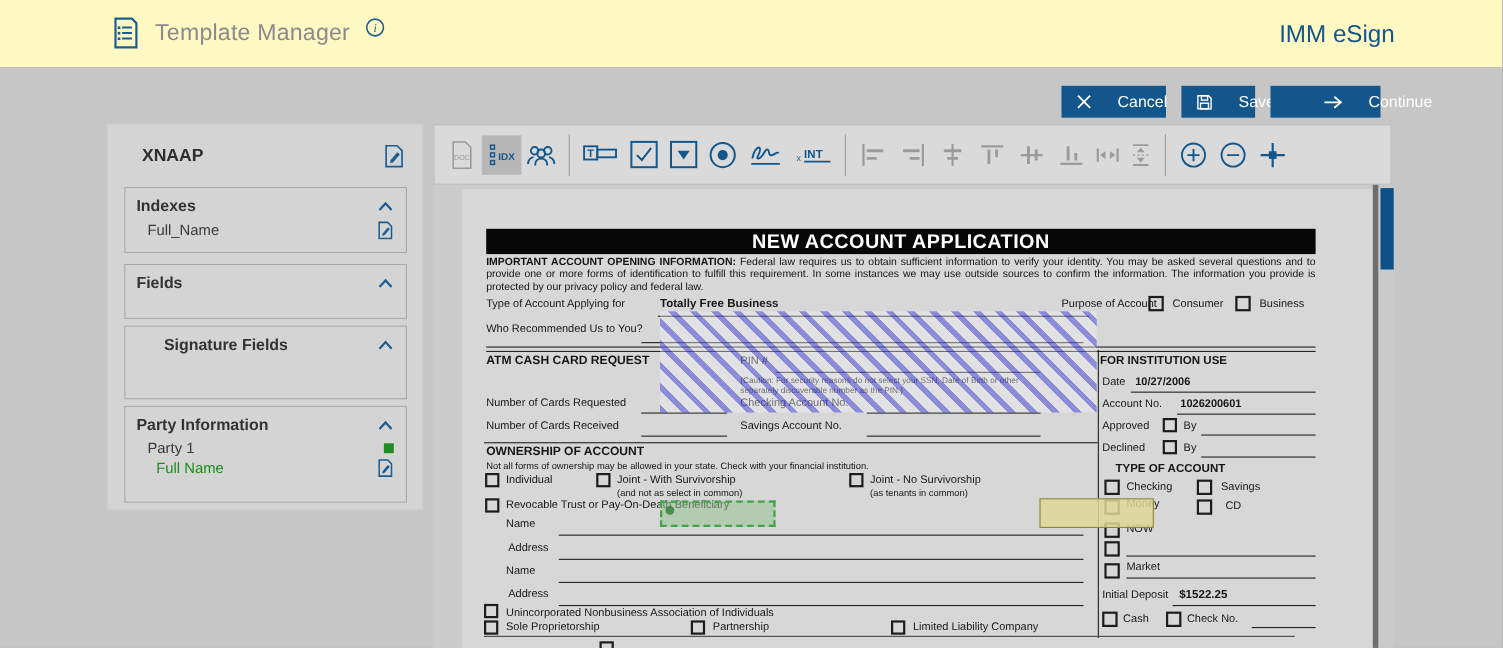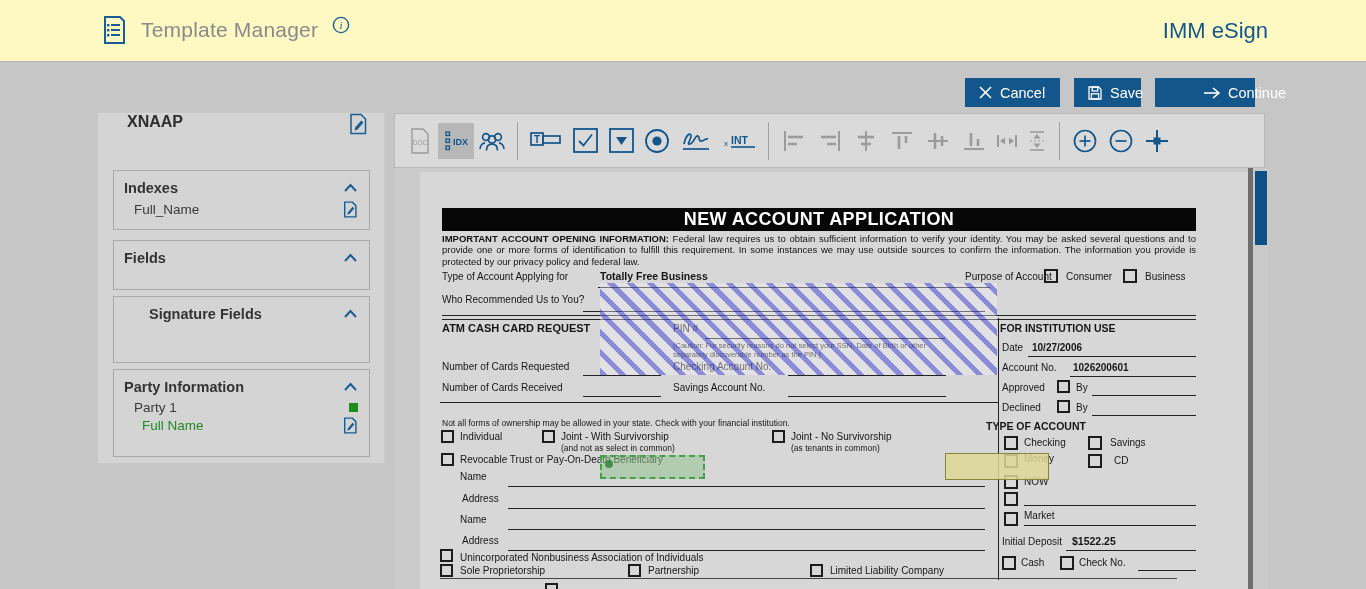--- a/index.html
+++ b/index.html
@@ -6,24 +6,24 @@
   .app{position:relative;width:1366px;height:589px;background:#c6c6c6;overflow:hidden;
        font-family:"Liberation Sans",sans-serif;-webkit-font-smoothing:antialiased;}
   svg{display:block}
   
   .hdr{position:absolute;left:0;top:0;width:1366px;height:62px;background:#fef9c3;border-bottom:1px solid #b5b5b5;box-sizing:border-box;}
   .hdr-left{position:absolute;left:100px;top:15px;display:flex;align-items:center;gap:14px;}
   .hdr-title{font-size:21px;color:#8a8a8a;letter-spacing:.2px;}
   .brand{position:absolute;right:98px;top:18px;font-size:22px;color:var(--accent,#12568c);}
   
   .btn{position:absolute;top:78px;height:29px;background:var(--accent,#12568c);color:#fff;
-       display:flex;align-items:center;gap:7px;padding:0 13px;font-size:14.5px;cursor:pointer;box-sizing:border-box;}
+       display:flex;align-items:center;gap:23px;padding:0 13px;font-size:14.5px;cursor:pointer;box-sizing:border-box;}
   
   .sidebar{position:absolute;left:97px;top:112px;width:288px;height:352px;background:#d4d4d4;border:1px solid #c9c9c9;box-sizing:border-box;}
-  .sb-title{height:57px;display:flex;align-items:flex-start;justify-content:space-between;padding:0 16px 0 29px;}
+  .sb-title{height:57px;display:flex;align-items:center;justify-content:space-between;padding:0 16px 0 19px;margin-left:12px;}
   .sb-title span{font-size:16px;font-weight:bold;color:#2e2e2e;}
   .sec{margin:0 14px 0 15px;border:1px solid #a9a9a9;box-sizing:border-box;background:#d4d4d4;}
   .sec-head{display:flex;align-items:center;justify-content:space-between;padding:9px 11px 0 10px;font-size:14.5px;font-weight:600;color:#333;}
   .sec-item{display:flex;align-items:center;justify-content:space-between;padding:5px 11px 0 20px;font-size:13.5px;color:#3a3a3a;}
   .sec-item.tight{padding-top:2px;}
   .green-text{color:var(--party-green,#1e8c1e);}
   .green-sq{width:9px;height:9px;background:var(--party-green,#1e8c1e);}
   
   .toolbar{position:absolute;left:394px;top:113px;width:871px;height:55px;background:#dadada;border:1px solid #b9b9b9;
            box-sizing:border-box;display:flex;align-items:center;padding:0 7px;}
@@ -362,20 +362,21 @@
       <div class="ab f10" style="left:22px;top:189px;">Number of Cards Requested</div>
       <div class="hl" style="left:163px;top:203px;width:78px;"></div>
       <div class="ab f10" style="left:253px;top:189px;">Checking Account No.</div>
       <div class="hl" style="left:368px;top:203px;width:158px;"></div>
       <div class="ab f10" style="left:22px;top:210px;">Number of Cards Received</div>
       <div class="hl" style="left:163px;top:224px;width:78px;"></div>
       <div class="ab f10" style="left:253px;top:210px;">Savings Account No.</div>
       <div class="hl" style="left:368px;top:224px;width:158px;"></div>
 
       <div class="hl" style="left:20px;top:230px;width:558px;"></div>
+      <div class="ab f11 b ctr" style="left:22px;top:233px;width:556px;">OWNERSHIP OF ACCOUNT</div>
       <div class="ab f85 ctr" style="left:22px;top:246px;width:556px;">Not all forms of ownership may be allowed in your state. Check with your financial institution.</div>
       <div class="cbx" style="left:21px;top:258px;"></div>
       <div class="ab f10" style="left:40px;top:259px;">Individual</div>
       <div class="cbx" style="left:122px;top:258px;"></div>
       <div class="ab f10" style="left:141px;top:259px;">Joint - With Survivorship</div>
       <div class="ab f85" style="left:141px;top:271px;">(and not as select in common)</div>
       <div class="cbx" style="left:352px;top:258px;"></div>
       <div class="ab f10" style="left:371px;top:259px;">Joint - No Survivorship</div>
       <div class="ab f85" style="left:371px;top:271px;">(as tenants in common)</div>
       <div class="cbx" style="left:21px;top:281px;"></div>
@@ -410,21 +411,21 @@
       <div class="hl" style="left:650px;top:204px;width:126px;"></div>
       <div class="ab f10" style="left:582px;top:210px;">Approved</div>
       <div class="cbx" style="left:637px;top:208px;"></div>
       <div class="ab f10" style="left:656px;top:210px;">By</div>
       <div class="hl" style="left:672px;top:223px;width:104px;"></div>
       <div class="ab f10" style="left:582px;top:230px;">Declined</div>
       <div class="cbx" style="left:637px;top:228px;"></div>
       <div class="ab f10" style="left:656px;top:230px;">By</div>
       <div class="hl" style="left:672px;top:243px;width:104px;"></div>
 
-      <div class="ab f105 b ctr" style="left:566px;top:248px;width:196px;">TYPE OF ACCOUNT</div>
+      <div class="ab f105 b ctr" style="left:580px;top:248px;width:196px;padding-left:14px;">TYPE OF ACCOUNT</div>
       <div class="cbx" style="left:584px;top:264px;width:14px;height:14px;"></div>
       <div class="ab f10" style="left:604px;top:265px;">Checking</div>
       <div class="cbx" style="left:668px;top:264px;width:14px;height:14px;"></div>
       <div class="ab f10" style="left:690px;top:265px;">Savings</div>
       <div class="cbx" style="left:584px;top:282px;width:14px;height:14px;"></div>
       <div class="ab f10" style="left:604px;top:281px;">Money</div>
       <div class="ab f10" style="left:604px;top:291px;margin-top:47px;">Market</div>
       <div class="cbx" style="left:668px;top:282px;width:14px;height:14px;"></div>
       <div class="ab f10" style="left:694px;top:283px;">CD</div>
       <div class="cbx" style="left:584px;top:303px;width:14px;height:14px;"></div>

